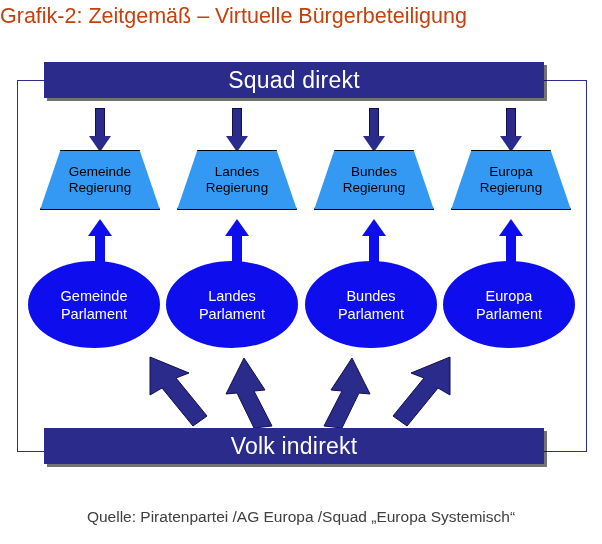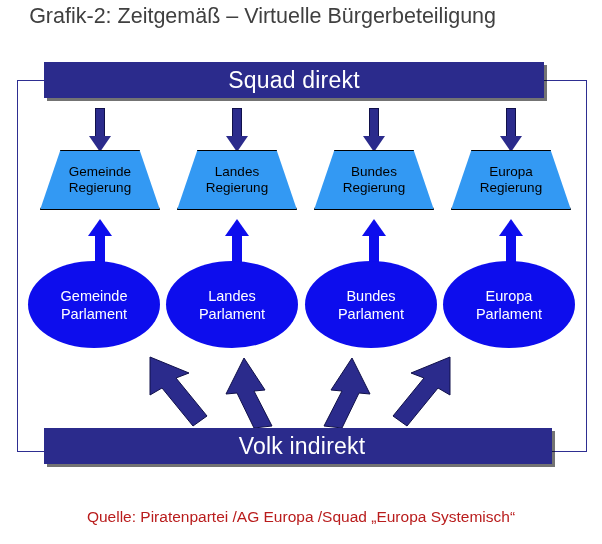--- a/index.html
+++ b/index.html
@@ -14,23 +14,23 @@
     overflow: hidden;
     font-family: "Liberation Sans", sans-serif;
     -webkit-font-smoothing: antialiased;
   }
 
   #page-title {
     position: absolute;
     left: 0;
     top: 4px;
     width: 496px;
-    text-align: right;
+    text-align: left;
     font-size: 21.5px;
-    color: #404040;
+    color: #c2410c;
     letter-spacing: 0px;
     white-space: nowrap;
   }
 
   
   #frame {
     position: absolute;
     left: 17px;
     top: 80px;
     width: 570px;
@@ -55,21 +55,20 @@
     left: 44px;
     top: 62px;
     width: 500px;
     height: 36px;
   }
   #banner-bottom {
     left: 44px;
     top: 428px;
     width: 500px;
     height: 36px;
-    padding-left: 8px;
   }
 
   
   .trapezoid {
     position: absolute;
     width: 120px;
     height: 60px;
     color: #000000;
     font-size: 13.5px;
     line-height: 16px;
@@ -170,21 +169,21 @@
     height: 85px;
   }
 
   #source-note {
     position: absolute;
     left: 0;
     top: 508px;
     width: 602px;
     text-align: center;
     font-size: 15.5px;
-    color: #b91c1c;
+    color: #404040;
     white-space: nowrap;
   }
 </style>
 </head>
 <body>
 
 <div id="page-title">Grafik-2: Zeitgemäß – Virtuelle Bürgerbeteiligung</div>
 
 <div id="frame"></div>
 

